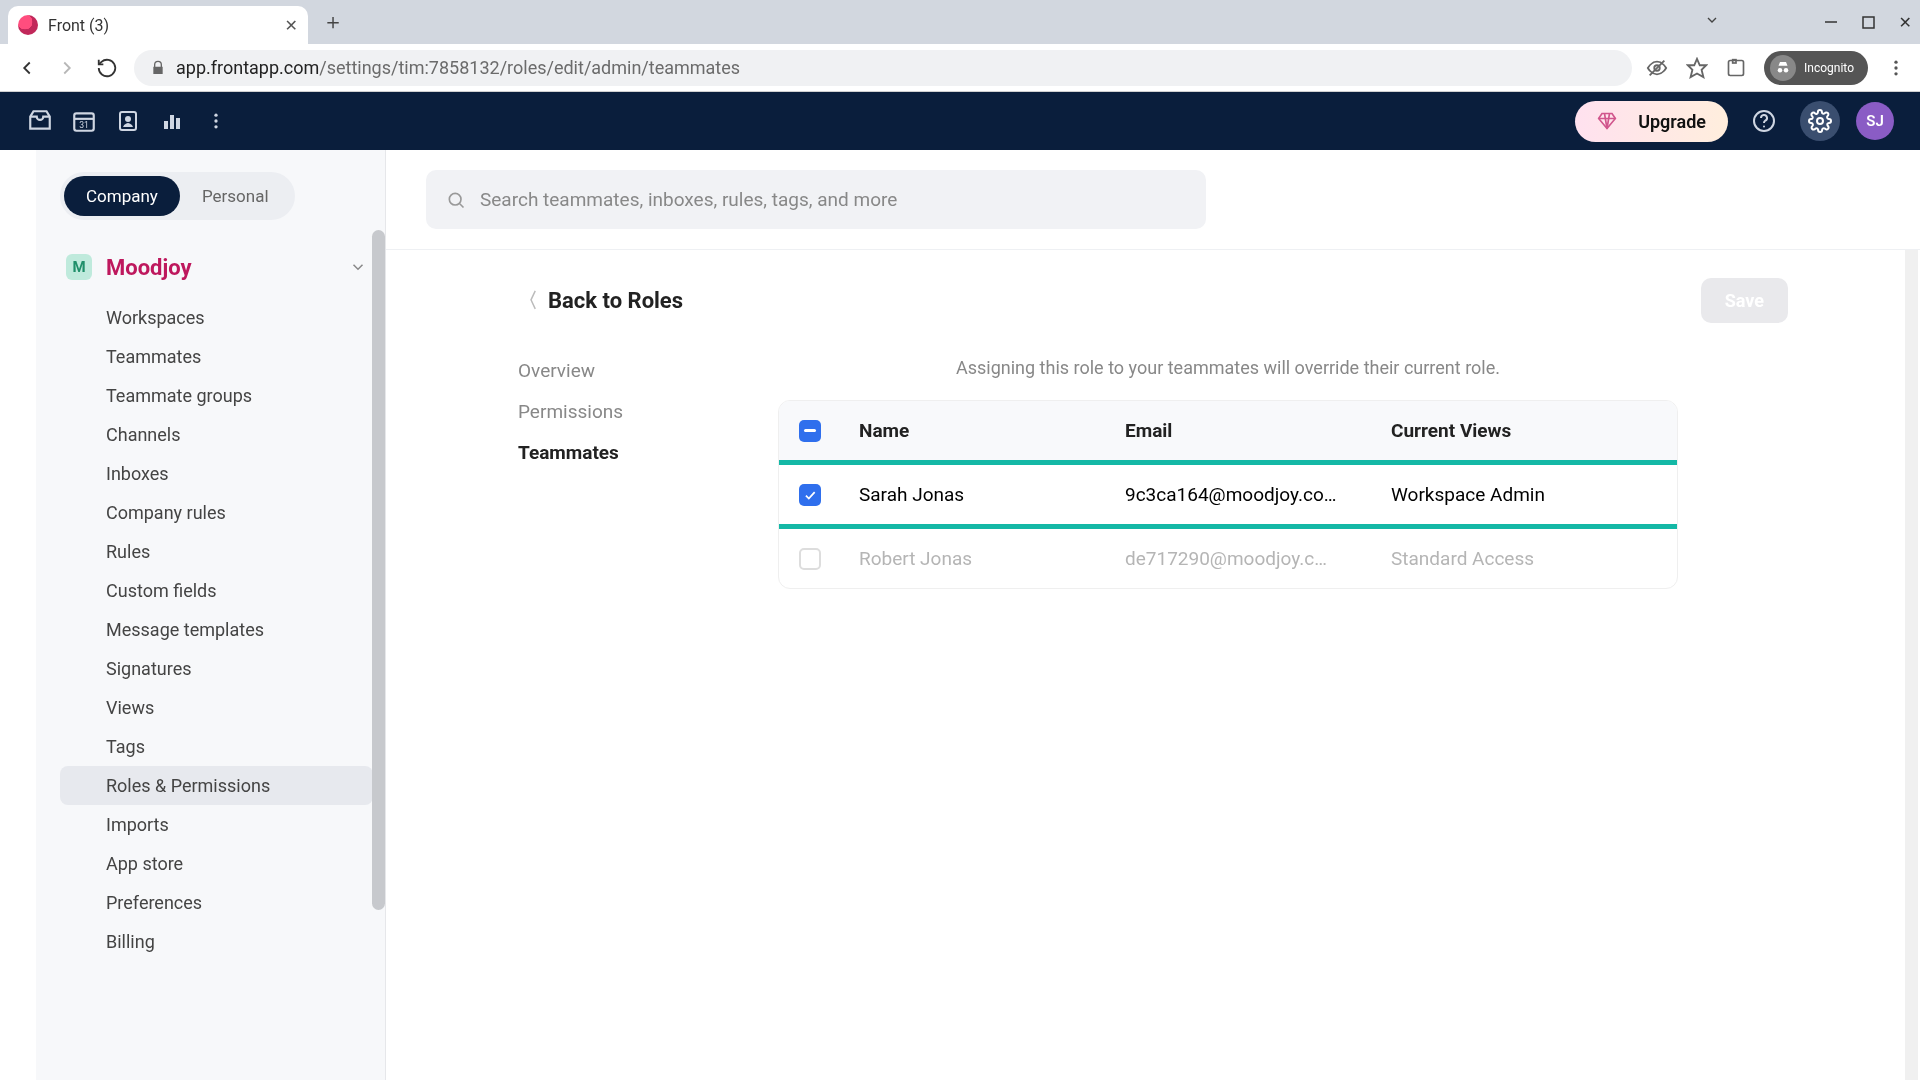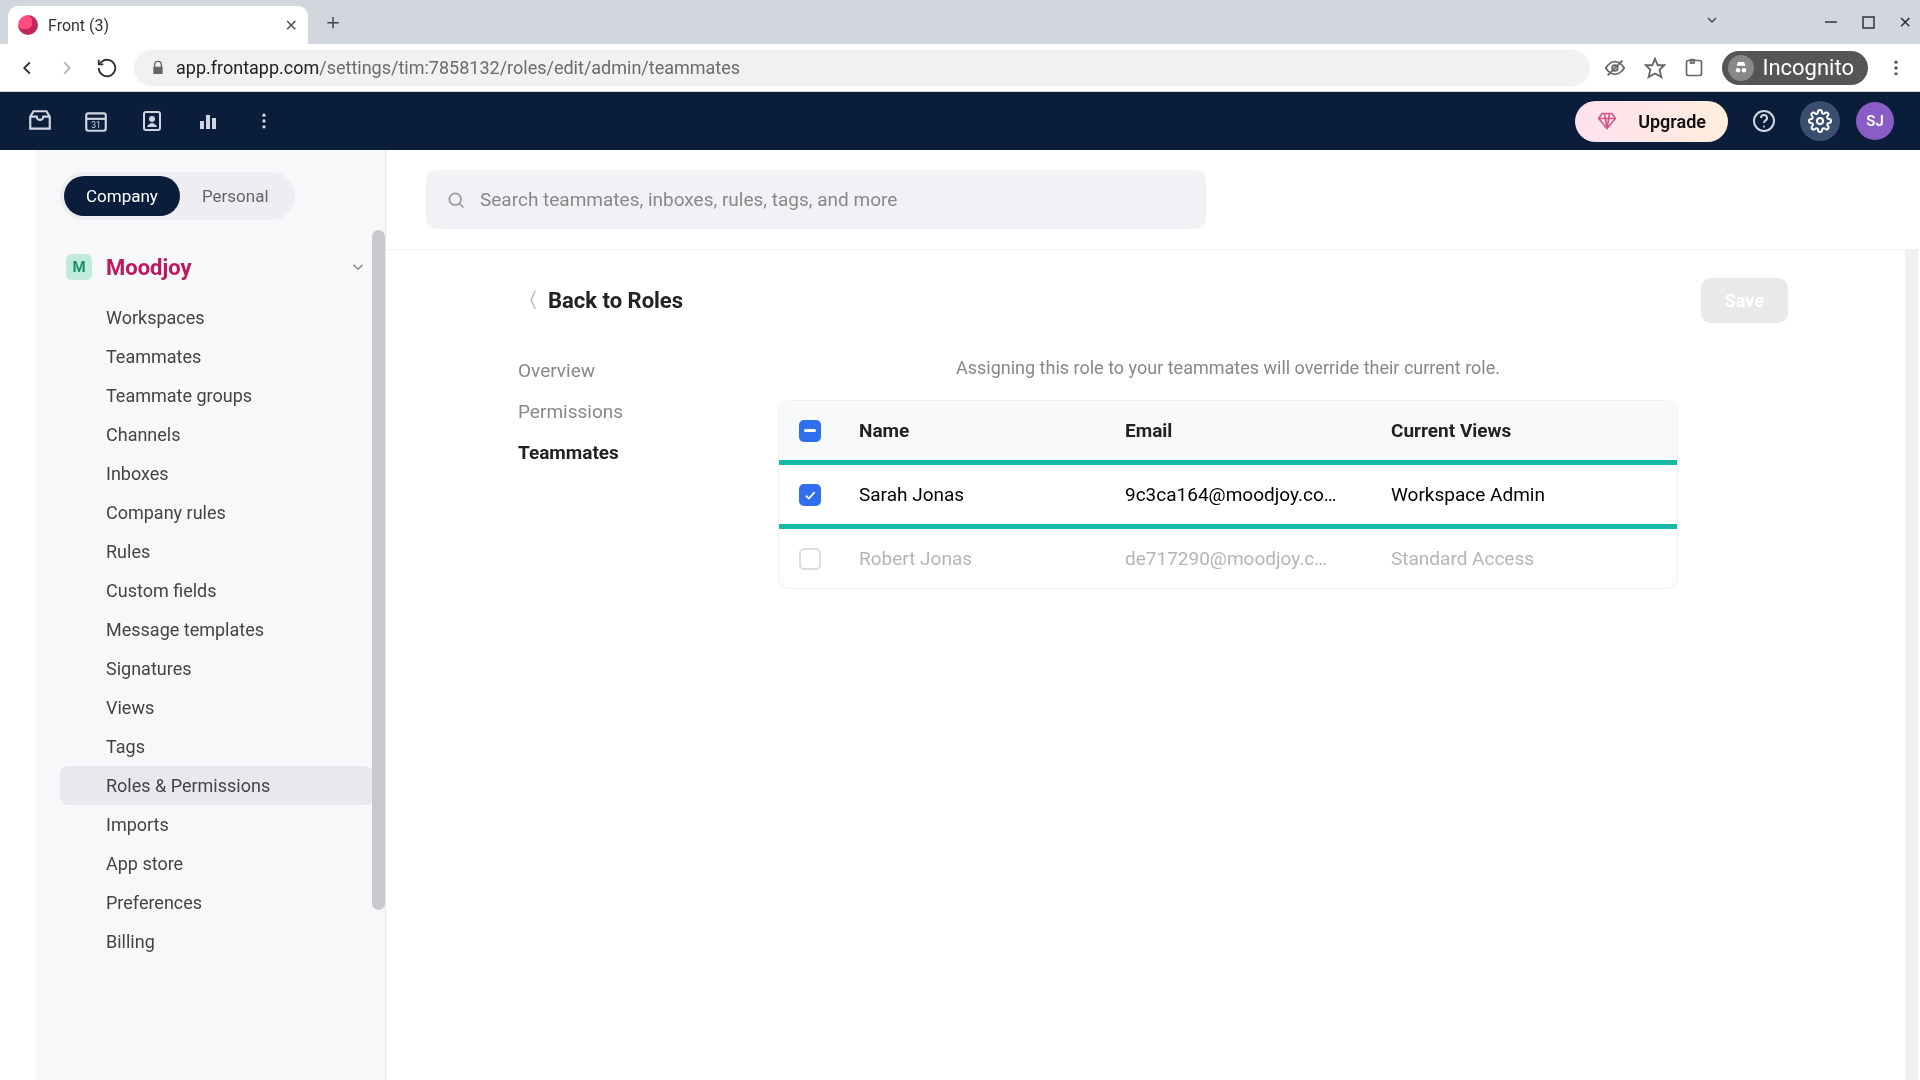--- a/index.html
+++ b/index.html
@@ -18,26 +18,26 @@
 
 .addr-bar { display: flex; align-items: center; height: 48px; background: #fff; padding: 0 14px; gap: 14px; border-bottom: 1px solid #d0d0d0; }
 .nav-btn { width: 26px; height: 26px; display: flex; align-items: center; justify-content: center; cursor: pointer; }
 .nav-btn.disabled { opacity: .35; }
 .addr-input { flex: 1; display: flex; align-items: center; gap: 10px; background: #f0f1f3; border-radius: 24px; height: 36px; padding: 0 16px; font-size: 18px; color: #555; }
 .addr-input .lock { color: #666; }
 .addr-url { color: #222; }
 .addr-domain { color: #222; }
 .addr-path { color: #6b6b6b; }
 .addr-right { display: flex; align-items: center; gap: 18px; color: #444; }
-.incog-badge { display: flex; align-items: center; gap: 8px; background: #555; color: #fff; border-radius: 20px; padding: 4px 14px 4px 6px; font-size: 22px; }
+.incog-badge { display: flex; align-items: center; gap: 8px; background: #555; color: #fff; border-radius: 20px; padding: 4px 14px 4px 6px; font-size: 12px; }
 .incog-icon { width: 26px; height: 26px; background: #888; border-radius: 50%; display: flex; align-items: center; justify-content: center; }
 
 
 .app-header { display: flex; align-items: center; height: 58px; background: #0a1e3c; padding: 0 26px; gap: 34px; }
-.app-header-left { display: flex; gap: 28px; align-items: center; }
+.app-header-left { display: flex; gap: 16px; align-items: center; }
 .hicon { width: 28px; height: 28px; display: flex; align-items: center; justify-content: center; color: #cfd6e2; cursor: pointer; }
 .app-header-right { margin-left: auto; display: flex; align-items: center; gap: 16px; }
 .upgrade-btn { display: flex; align-items: center; gap: 21px; background: linear-gradient(90deg,#ffe1ef,#ffeedd); color: #111; font-weight: 600; font-size: 18px; border-radius: 24px; padding: 10px 22px; cursor: pointer; }
 .diamond { color: #d1568d; }
 .circ-btn { width: 40px; height: 40px; border-radius: 50%; display: flex; align-items: center; justify-content: center; cursor: pointer; }
 .circ-btn.settings-active { background: #3a4e6f; color: #fff; }
 .avatar { width: 38px; height: 38px; border-radius: 50%; background: #8a5cc5; color: #fff; display: flex; align-items: center; justify-content: center; font-size: 15px; font-weight: 600; }
 
 
 .app-body { display: flex; height: calc(1080px - 44px - 48px - 58px); margin-left: 36px; }

